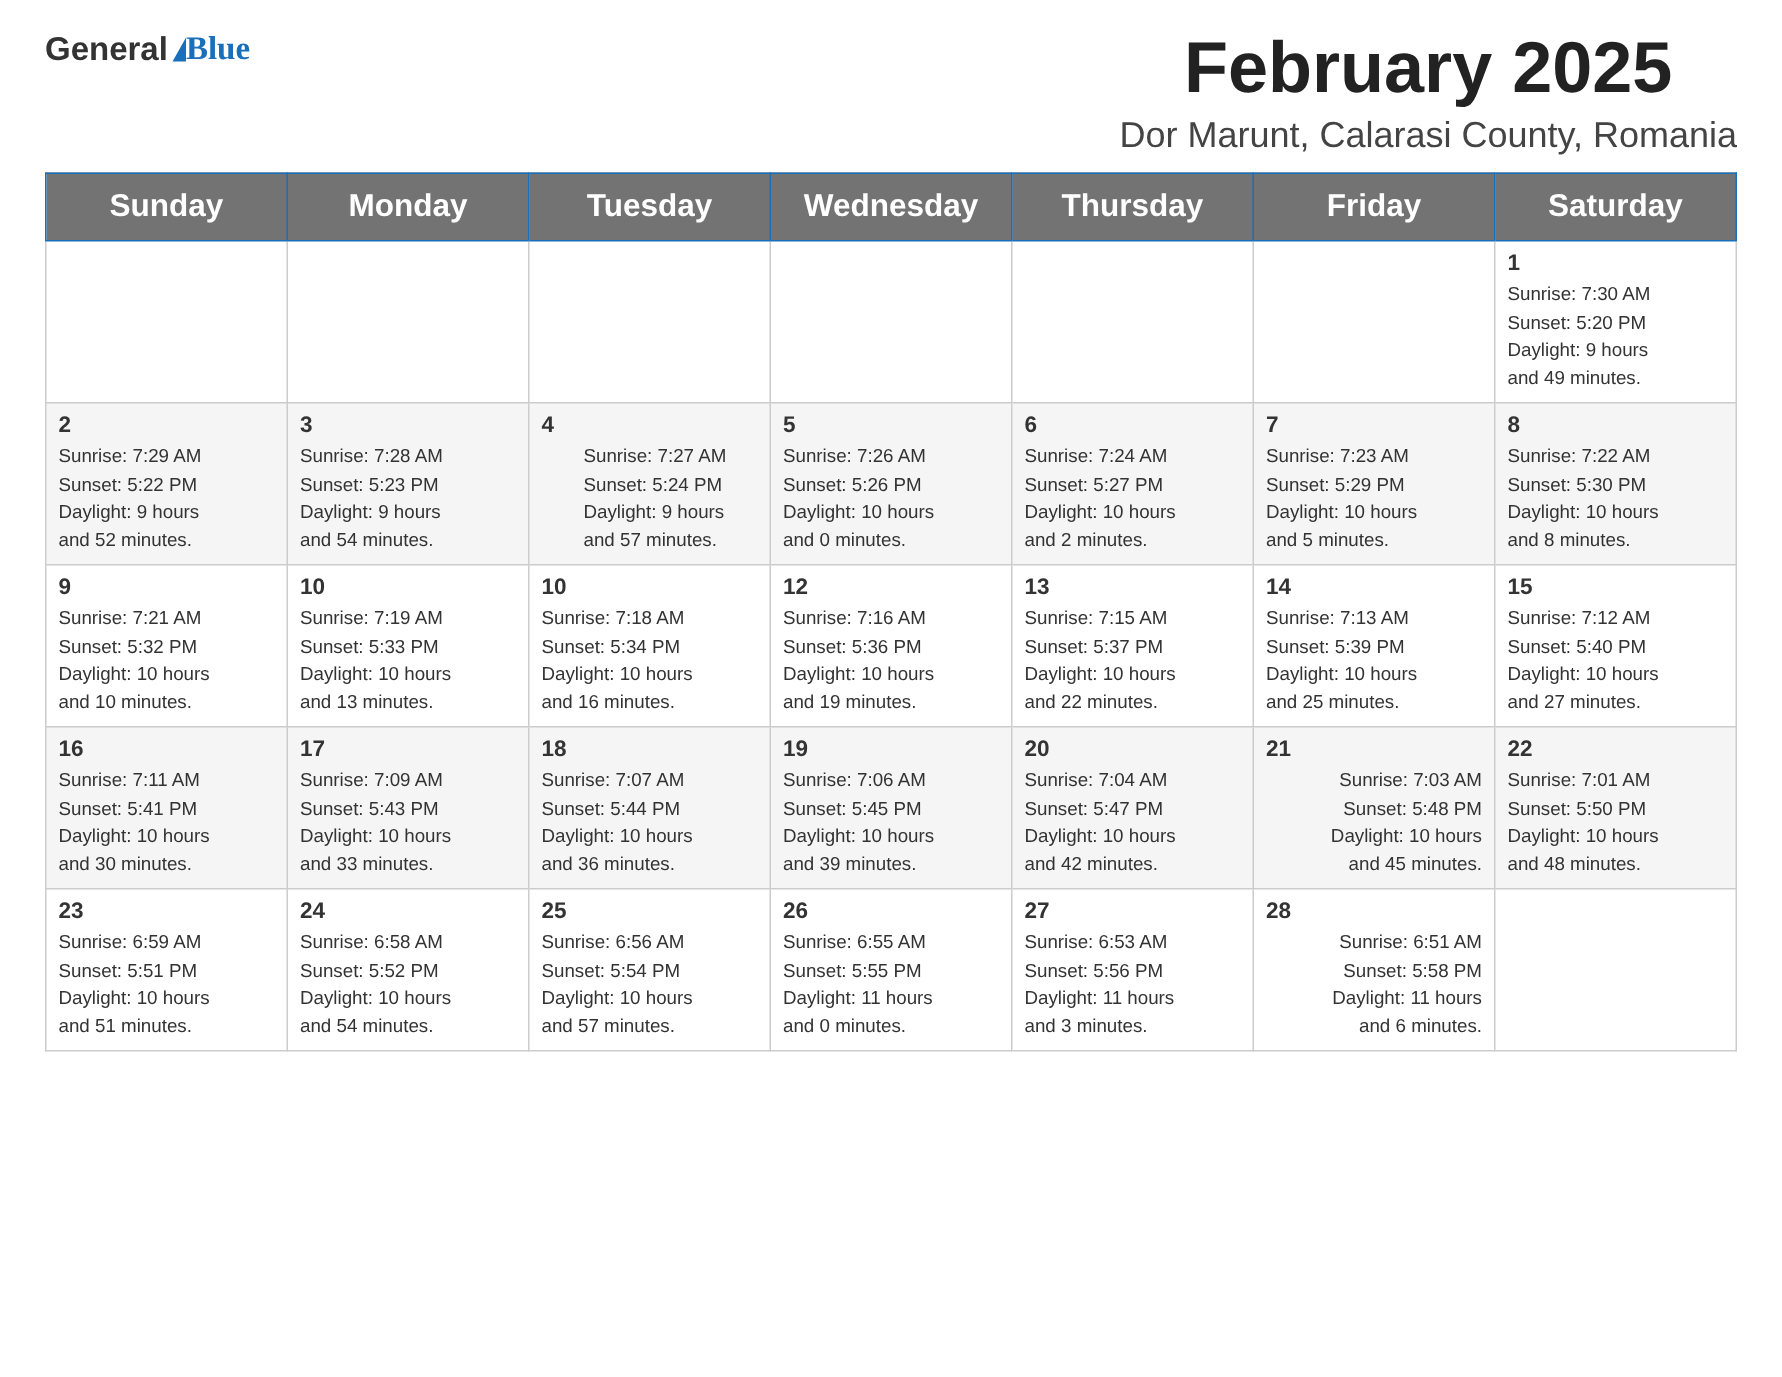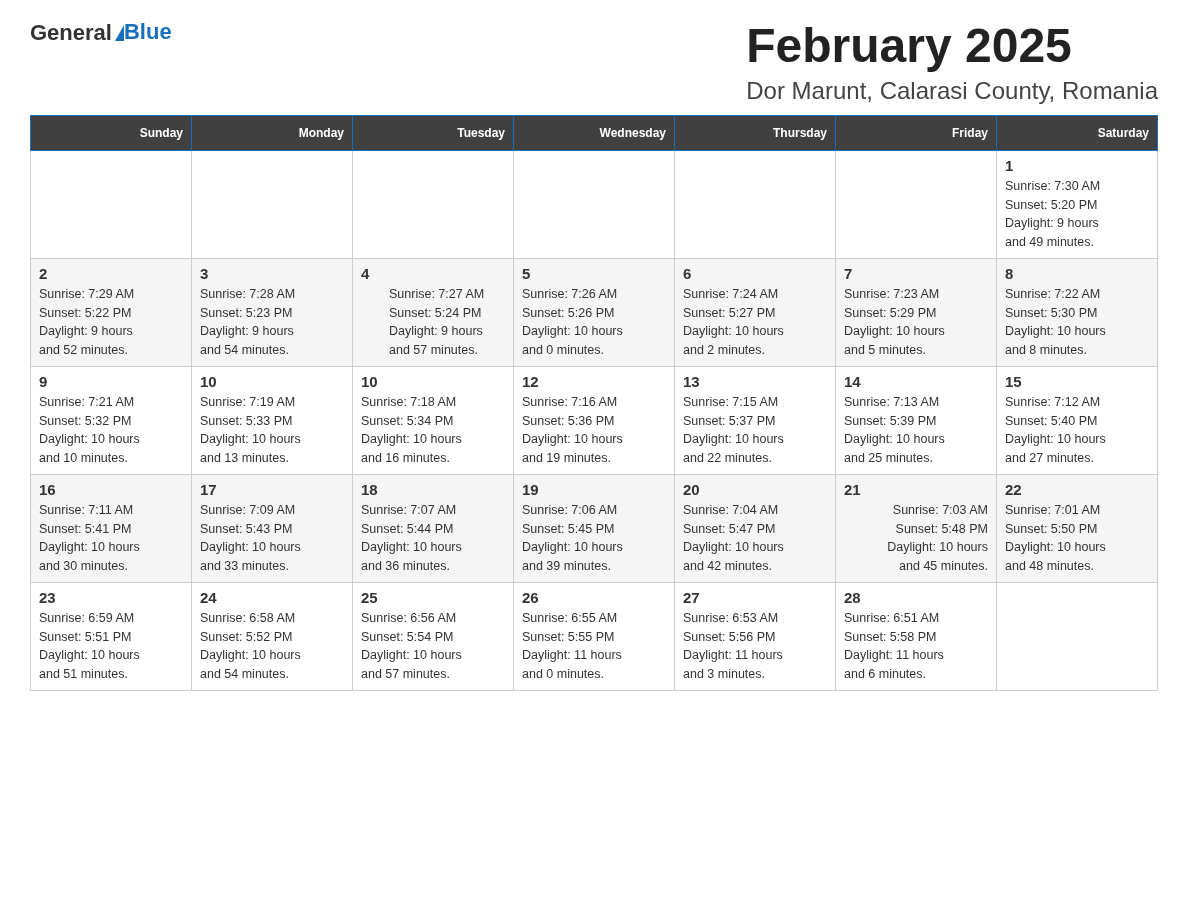--- a/index.html
+++ b/index.html
@@ -18,47 +18,48 @@
     }
     .logo-text-general {
       font-size: 22px;
       font-weight: bold;
       color: #333;
     }
     .logo-text-blue {
       font-size: 22px;
       font-weight: bold;
       color: #1a6fba;
+      font-family: Liberation Serif, serif;
     }
     .title-section {
-      text-align: left;
+      text-align: center;
     }
     .month-title {
       font-size: 48px;
       font-weight: bold;
       color: #222;
       line-height: 1.1;
     }
     .location-title {
       font-size: 24px;
       color: #444;
       margin-top: 4px;
     }
     .calendar-table {
       width: 100%;
       border-collapse: collapse;
       margin-top: 10px;
     }
     .calendar-table th {
-      background-color: #404040;
+      background-color: #737373;
       color: #fff;
-      font-size: 12px;
+      font-size: 21px;
       font-weight: bold;
       padding: 10px 8px;
-      text-align: right;
+      text-align: center;
       border: 1px solid #1a6fba;
     }
     .calendar-table td {
       border: 1px solid #ccc;
       vertical-align: top;
       padding: 6px 8px;
       width: calc(100% / 7);
       min-height: 100px;
       font-size: 13px;
       color: #333;
@@ -335,21 +336,21 @@
         </td>
         <td>
           <span class="day-number">27</span>
           <div class="day-info" style="white-space: pre-line;">Sunrise: 6:53 AM
 Sunset: 5:56 PM
 Daylight: 11 hours
 and 3 minutes.</div>
         </td>
         <td>
           <span class="day-number">28</span>
-          <div class="day-info" style="white-space: pre-line;">Sunrise: 6:51 AM
+          <div class="day-info" style="white-space: pre-line; text-align: right;">Sunrise: 6:51 AM
 Sunset: 5:58 PM
 Daylight: 11 hours
 and 6 minutes.</div>
         </td>
         <td class="empty-cell"></td>
       </tr>
     </tbody>
 </table>
 
 </body></html>

